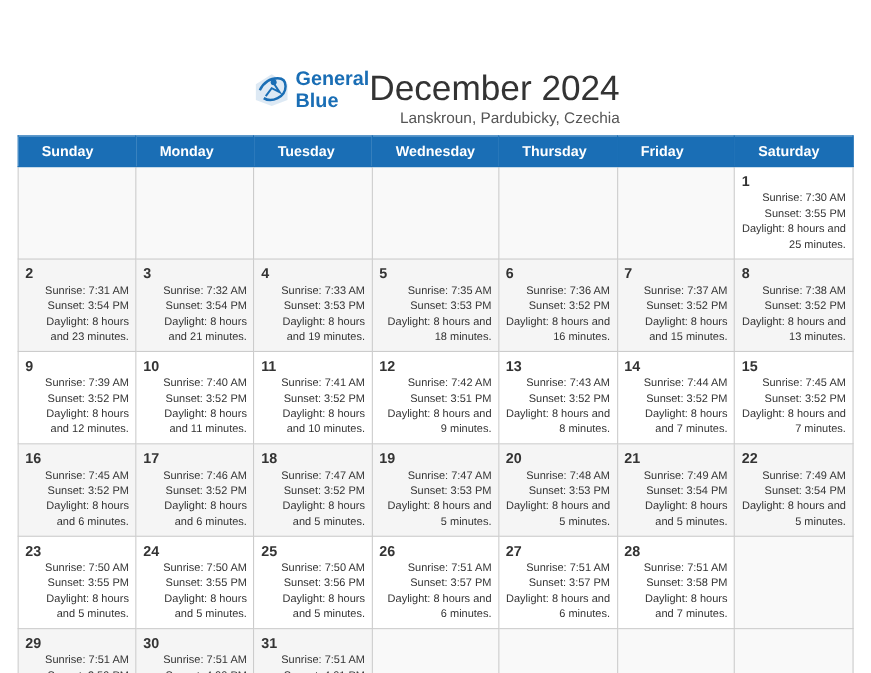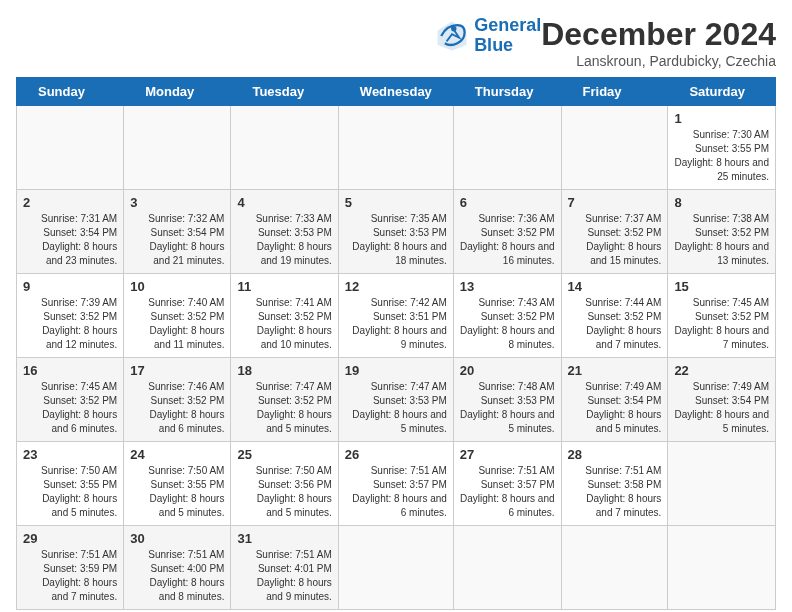--- a/index.html
+++ b/index.html
@@ -5,23 +5,24 @@
     * { box-sizing: border-box; margin: 0; padding: 0; }
     body {
       font-family: Arial, sans-serif;
       background: #fff;
       width: 792px;
       min-height: 612px;
       padding: 16px;
     }
     .header {
       display: flex;
-      justify-content: flex-end;
+      justify-content: center;
       align-items: flex-start;
       margin-bottom: 8px;
+      margin-top: 46px;
     }
     .logo {
       display: flex;
       align-items: center;
       gap: 4px;
     }
     .logo-text {
       font-size: 18px;
       font-weight: bold;
       color: #333;
@@ -30,21 +31,21 @@
     .logo-text span { color: #1a6eb5; }
     .logo-icon {
       width: 36px;
       height: 36px;
     }
     .title-block {
       text-align: right;
     }
     .month-title {
       font-size: 32px;
-      font-weight: bold;
+      font-weight: normal;
       color: #333;
     }
     .location {
       font-size: 14px;
       color: #555;
     }
     .calendar {
       width: 100%;
       border-collapse: collapse;
       font-size: 11px;

